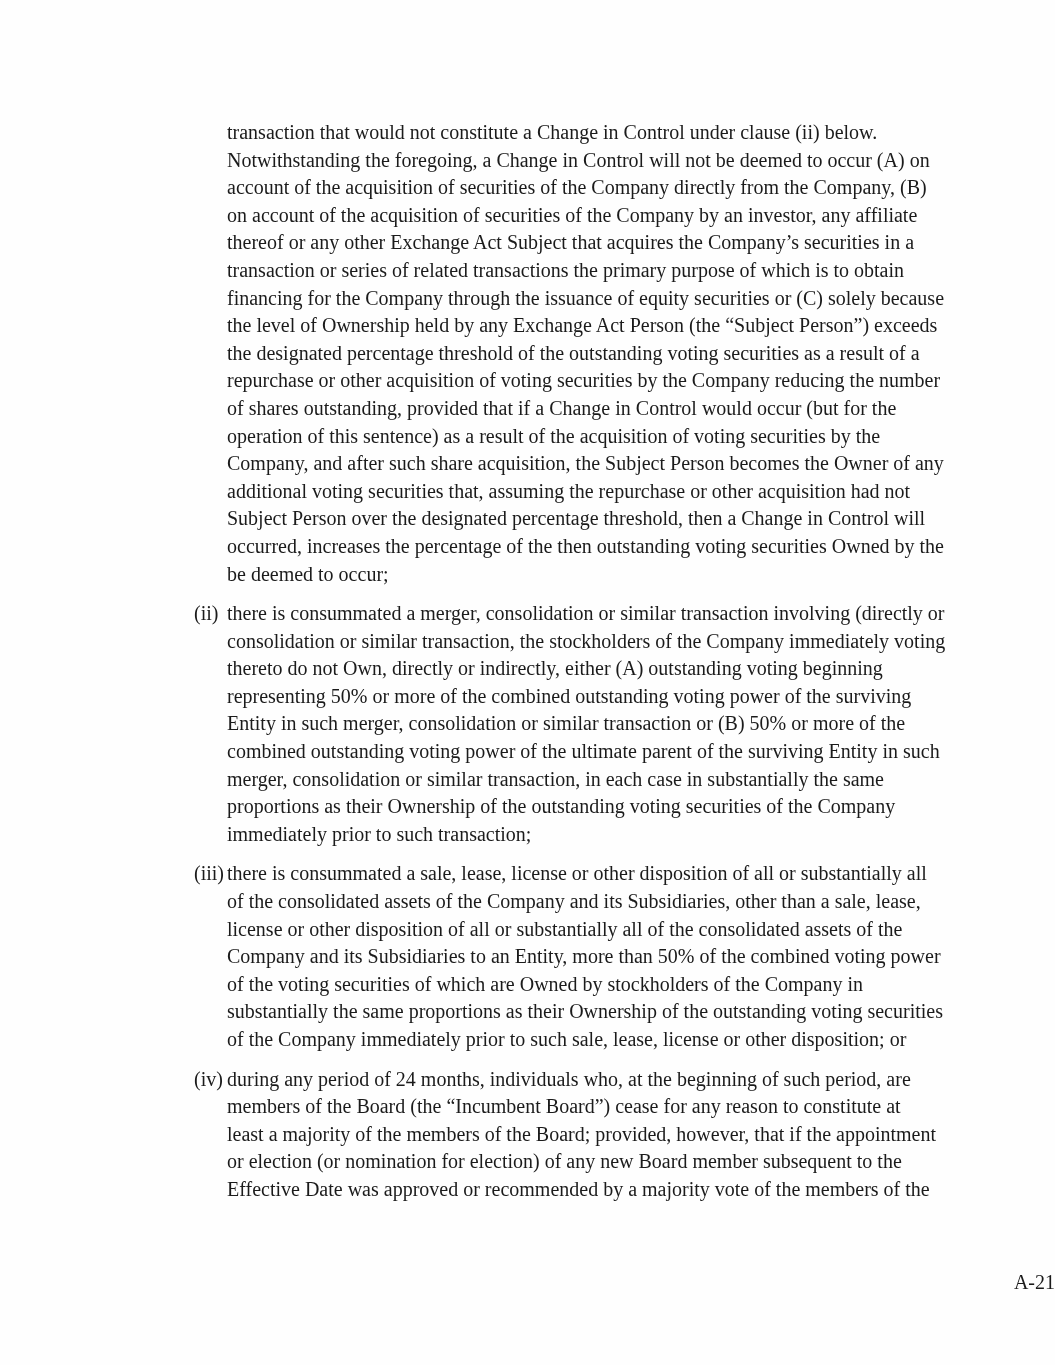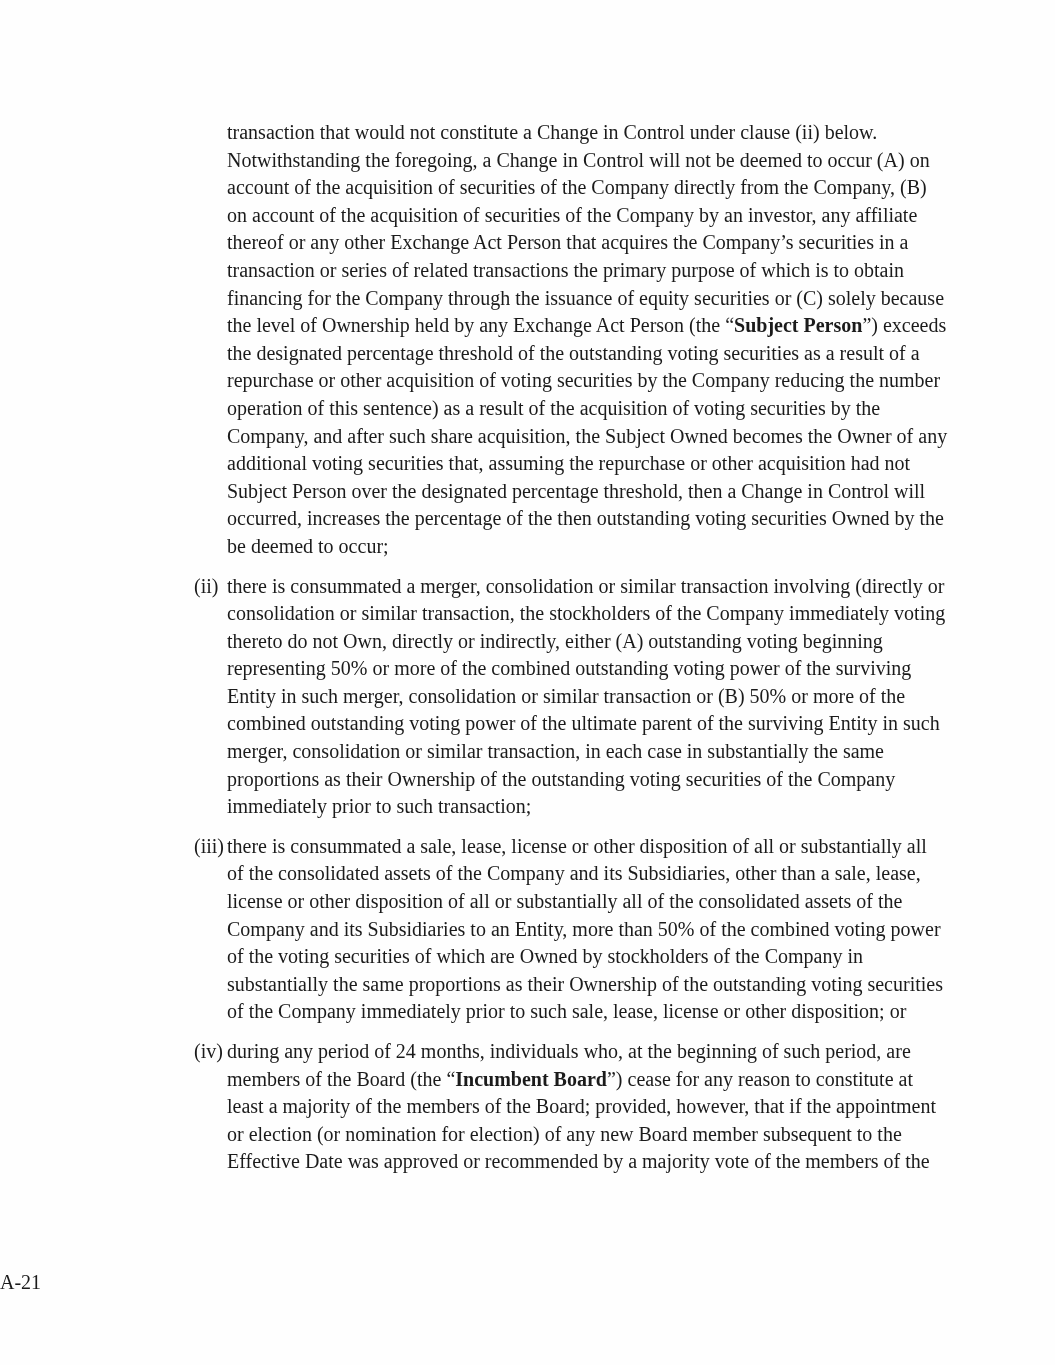--- a/index.html
+++ b/index.html
@@ -39,51 +39,52 @@
     position: absolute;
     left: 0;
     top: 0;
     line-height: 27.6px;
     white-space: nowrap;
   }
   .line {
     white-space: nowrap;
   }
   .bold {
-    font-weight: bold;
+    font-weight: normal;
   }
   .footer {
     position: absolute;
     left: 0;
     top: 1269px;
     width: 1055px;
-    text-align: left;
+    text-align: right;
     font-size: 20px;
     line-height: 27.6px;
   }
 </style>
 </head>
 <body>
 
 <div class="page">
   <div class="content">
 
     <div class="para cont">
         <div class="line"><span>transaction that would not constitute a Change in Control under clause (ii) below.</span></div>
         <div class="line"><span>Notwithstanding the foregoing, a Change in Control will not be deemed to occur (A) on</span></div>
         <div class="line"><span>account of the acquisition of securities of the Company directly from the Company, (B)</span></div>
         <div class="line"><span>on account of the acquisition of securities of the Company by an investor, any affiliate</span></div>
-        <div class="line"><span>thereof or any other Exchange Act Person that acquires the Company’s securities in a</span></div>
+        <div class="line"><span>thereof or any other Exchange Act Subject that acquires the Company’s securities in a</span></div>
         <div class="line"><span>transaction or series of related transactions the primary purpose of which is to obtain</span></div>
         <div class="line"><span>financing for the Company through the issuance of equity securities or (C) solely because</span></div>
         <div class="line"><span>the level of Ownership held by any Exchange Act Person (the “</span><span class="bold">Subject Person</span><span>”) exceeds</span></div>
         <div class="line"><span>the designated percentage threshold of the outstanding voting securities as a result of a</span></div>
         <div class="line"><span>repurchase or other acquisition of voting securities by the Company reducing the number</span></div>
+        <div class="line"><span>of shares outstanding, provided that if a Change in Control would occur (but for the</span></div>
         <div class="line"><span>operation of this sentence) as a result of the acquisition of voting securities by the</span></div>
-        <div class="line"><span>Company, and after such share acquisition, the Subject Owned becomes the Owner of any</span></div>
+        <div class="line"><span>Company, and after such share acquisition, the Subject Person becomes the Owner of any</span></div>
         <div class="line"><span>additional voting securities that, assuming the repurchase or other acquisition had not</span></div>
         <div class="line"><span>Subject Person over the designated percentage threshold, then a Change in Control will</span></div>
         <div class="line"><span>occurred, increases the percentage of the then outstanding voting securities Owned by the</span></div>
         <div class="line"><span>be deemed to occur;</span></div>
       </div>
 
     <div class="para hang">
       <span class="marker">(ii)</span>
       <div>
           <div class="line"><span>there is consummated a merger, consolidation or similar transaction involving (directly or</span></div>

